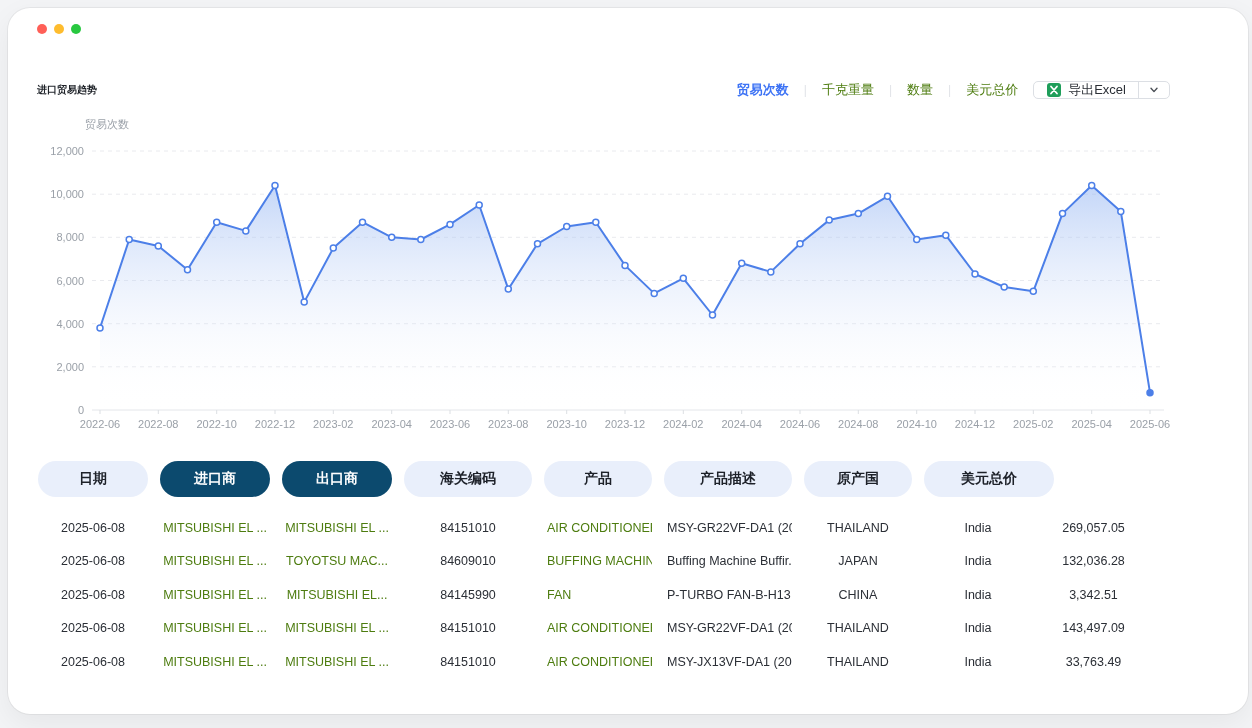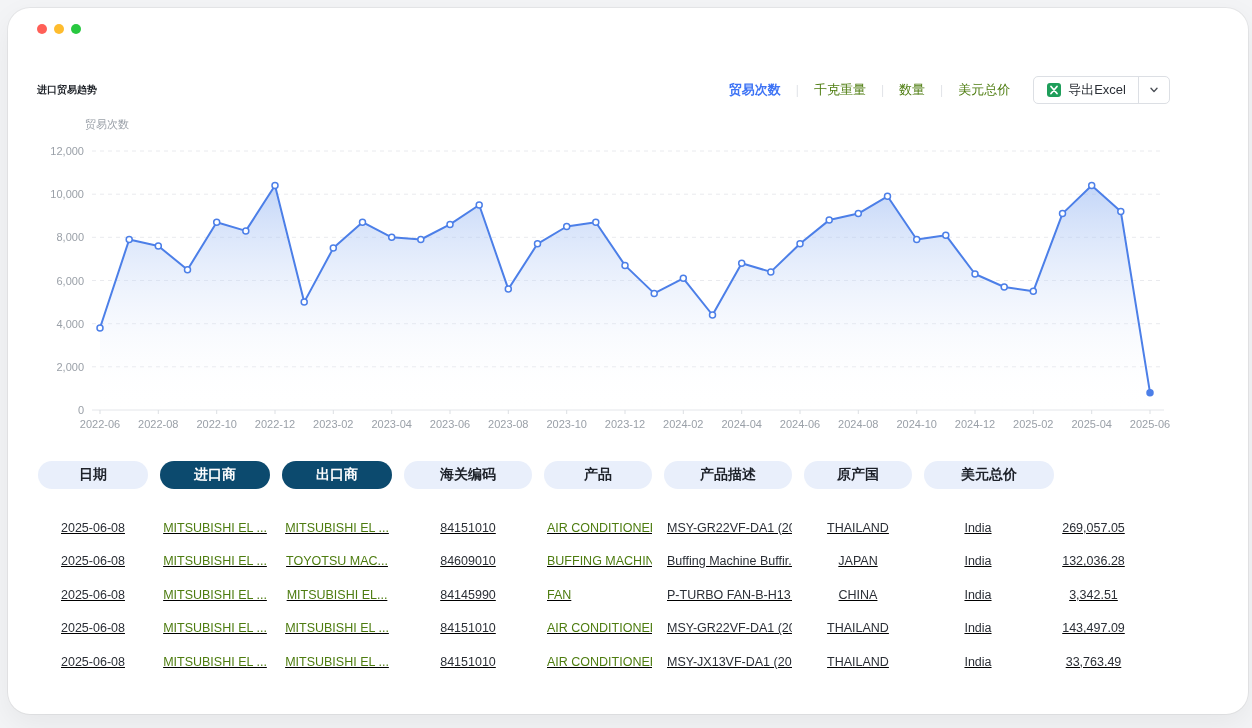--- a/index.html
+++ b/index.html
@@ -16,38 +16,38 @@
   .dot.red{ background:#ff5f57; } .dot.yellow{ background:#febc2e; } .dot.green{ background:#28c840; }
 
   
   .header-row { position:absolute; left:0; right:0; top:66px; height:32px; display:flex; align-items:center; padding:0 78px 0 29px; }
   .page-title { font-size:10px; font-weight:bold; color:#1f2329; }
   .header-right { margin-left:auto; display:flex; align-items:center; gap:0; }
   .metric-tabs { display:flex; align-items:center; }
   .metric-tab { font-size:13px; color:#4d7c0f; padding:0 15px; cursor:pointer; white-space:nowrap; }
   .metric-tab.active { color:#3d73f5; font-weight:bold; }
   .tab-sep { color:#e1e4e8; font-size:12px; }
-  .export-btn { margin-left:8px; display:flex; align-items:stretch; border:1px solid #dcdfe4; border-radius:5px; background:#fff; height:28px; overflow:hidden; }
+  .export-btn { margin-left:0; display:flex; align-items:stretch; border:1px solid #dcdfe4; border-radius:5px; background:#fff; height:18px; overflow:hidden; }
   .export-main { display:flex; align-items:center; gap:6px; padding:0 12px; cursor:pointer; font-size:13px; color:#2b2f36; }
   .export-caret { display:flex; align-items:center; padding:0 10px; border-left:1px solid #dcdfe4; cursor:pointer; }
 
   
   .axis-title { position:absolute; left:77px; top:109px; font-size:11px; color:#9aa0a8; }
   .chart-wrap { position:absolute; left:0; top:128px; width:1240px; height:300px; }
   .chart-wrap svg { display:block; }
 
   
   .filter-row { position:absolute; left:30px; top:453px; display:flex; gap:12px; }
-  .pill { height:28px; border-radius:18px; background:#e9effb; color:#1d2129; font-size:14px; font-weight:bold;
+  .pill { height:36px; border-radius:18px; background:#e9effb; color:#1d2129; font-size:14px; font-weight:bold;
           display:flex; align-items:center; justify-content:center; cursor:pointer; white-space:nowrap; }
   .pill.active { background:#0c4a6e; color:#ffffff; }
   .pw110{width:110px;} .pw128{width:128px;} .pw108{width:108px;} .pw130{width:130px;}
 
   
-  .tbody { position:absolute; left:30px; top:503px;text-decoration:underline; }
+  .tbody { position:absolute; left:30px; top:503px; }
   .trow { display:grid; grid-template-columns:110px 110px 110px 128px 108px 128px 108px 108px 130px;
           column-gap:12px; height:33.5px; align-items:center; font-size:12.5px; color:#2b2f36; }
   .cell { white-space:nowrap; overflow:hidden; }
   .ta-c { text-align:center; } .ta-l { text-align:left; padding-left:3px; } .ta-r { text-align:center; padding-right:31px; }
   .link { color:#4d7c0f; cursor:pointer; }
 </style>
 </head>
 <body>
 
 <div class="card">

